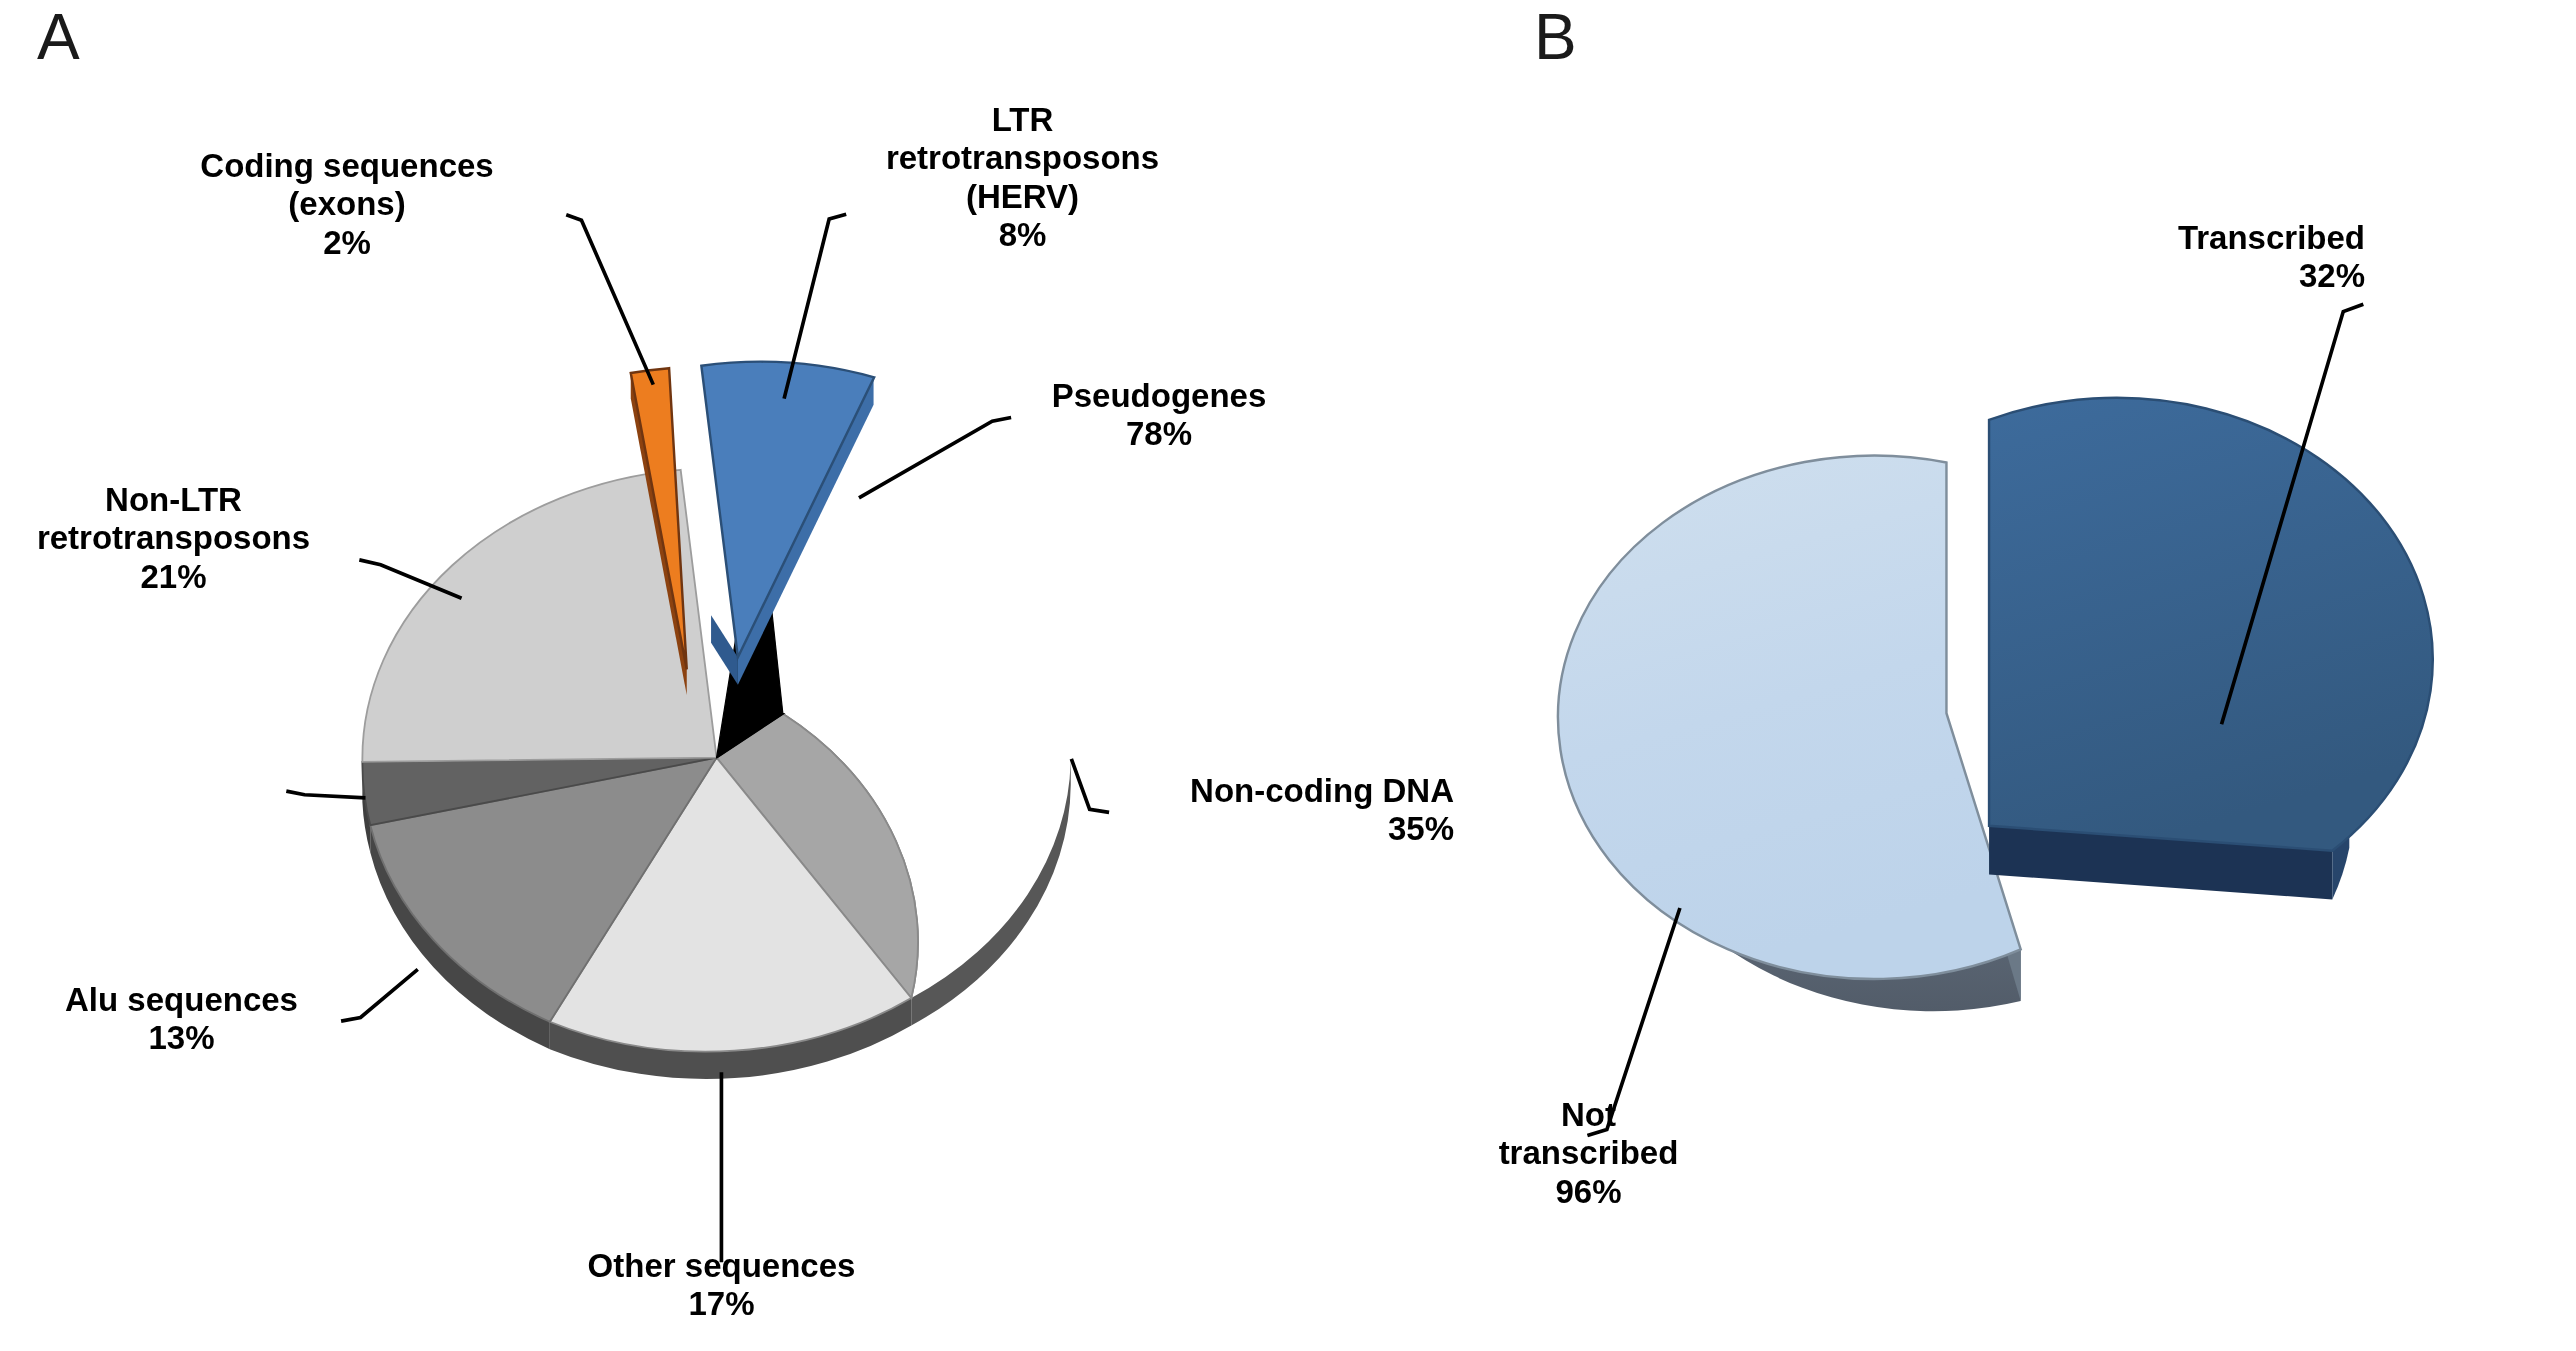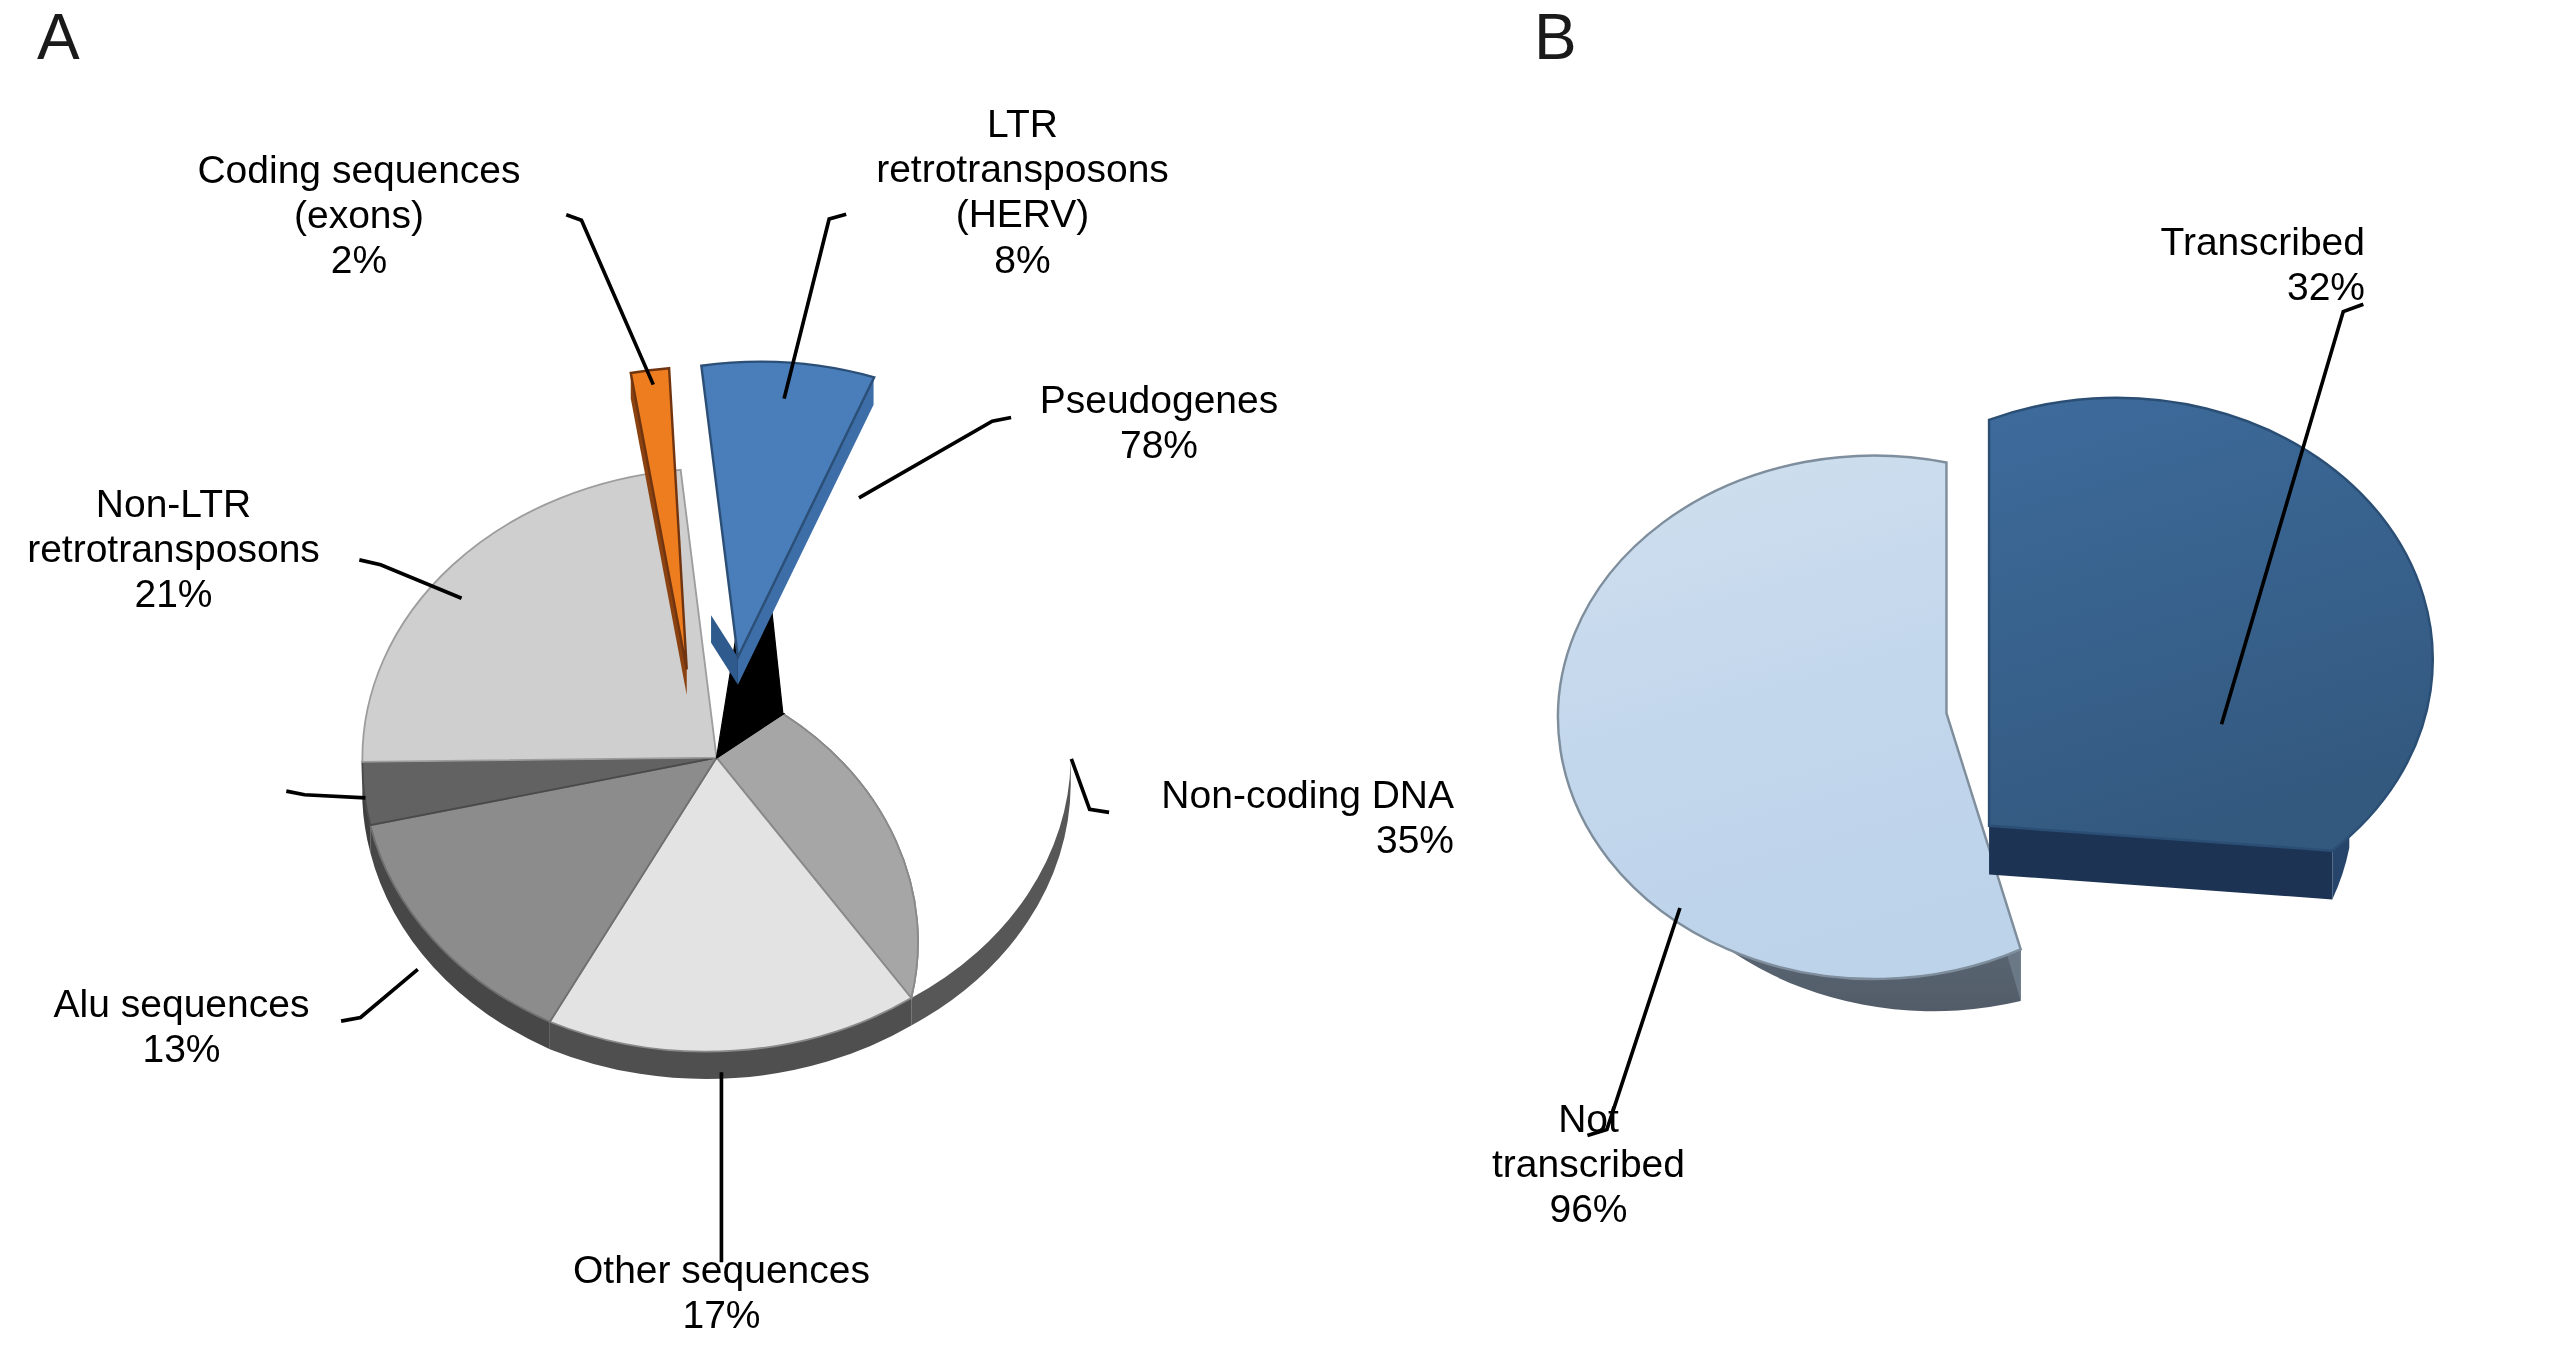--- a/index.html
+++ b/index.html
@@ -2,22 +2,22 @@
 <html style="font-size:9.7px"><head>
 <meta charset="utf-8">
 <style>
   html,body{margin:0;padding:0;background:#ffffff;}
   body{width:2576px;height:1351px;position:relative;overflow:hidden;
        font-family:"Liberation Sans", sans-serif;}
   .root{position:absolute;left:0;top:0;width:2576px;height:1351px;}
   svg.canvas{position:absolute;left:0;top:0;width:2576px;height:1351px;display:block;}
   .panel-letter{position:absolute;font-size:64px;font-weight:400;color:#1a1a1a;
       font-family:"Liberation Sans", sans-serif;line-height:1;}
-  .lbl{position:absolute;font-weight:normal;color:#000000;
-      font-family:"Liberation Sans", sans-serif;font-size:39px;line-height:1.16;
+  .lbl{position:absolute;font-weight:bold;color:#000000;
+      font-family:"Liberation Sans", sans-serif;font-size:33px;line-height:1.16;
       white-space:pre-line;}
   .lbl.c{text-align:center;}
   .lbl.r{text-align:right;}
 </style>
 </head>
 <body>
 
 <div class="root">
 
   <svg class="canvas" viewBox="0 0 4232 2220">
@@ -106,21 +106,21 @@
       <g stroke="#000000" fill="none" stroke-width="6">
         <path d="M 3883,500 L 3850,512 L 3650,1190"></path>
         <path d="M 2608,1866 L 2640,1856 L 2760,1492"></path>
       </g>
     </g>
   </svg>
 
   <div class="panel-letter" style="left:37px;top:4.9px;">A</div>
   <div class="panel-letter" style="left:1534px;top:4.9px;">B</div>
 
-  <div class="lbl c" style="left:164px;top:147px;width:390px;">Coding sequences
+  <div class="lbl c" style="left:152px;top:147px;width:390px;">Coding sequences
 (exons)
 2%</div>
 
   <div class="lbl c" style="left:852px;top:101px;width:341px;">LTR
 retrotransposons
 (HERV)
 8%</div>
 
   <div class="lbl c" style="left:1010px;top:377px;width:298px;">Pseudogenes
 78%</div>

